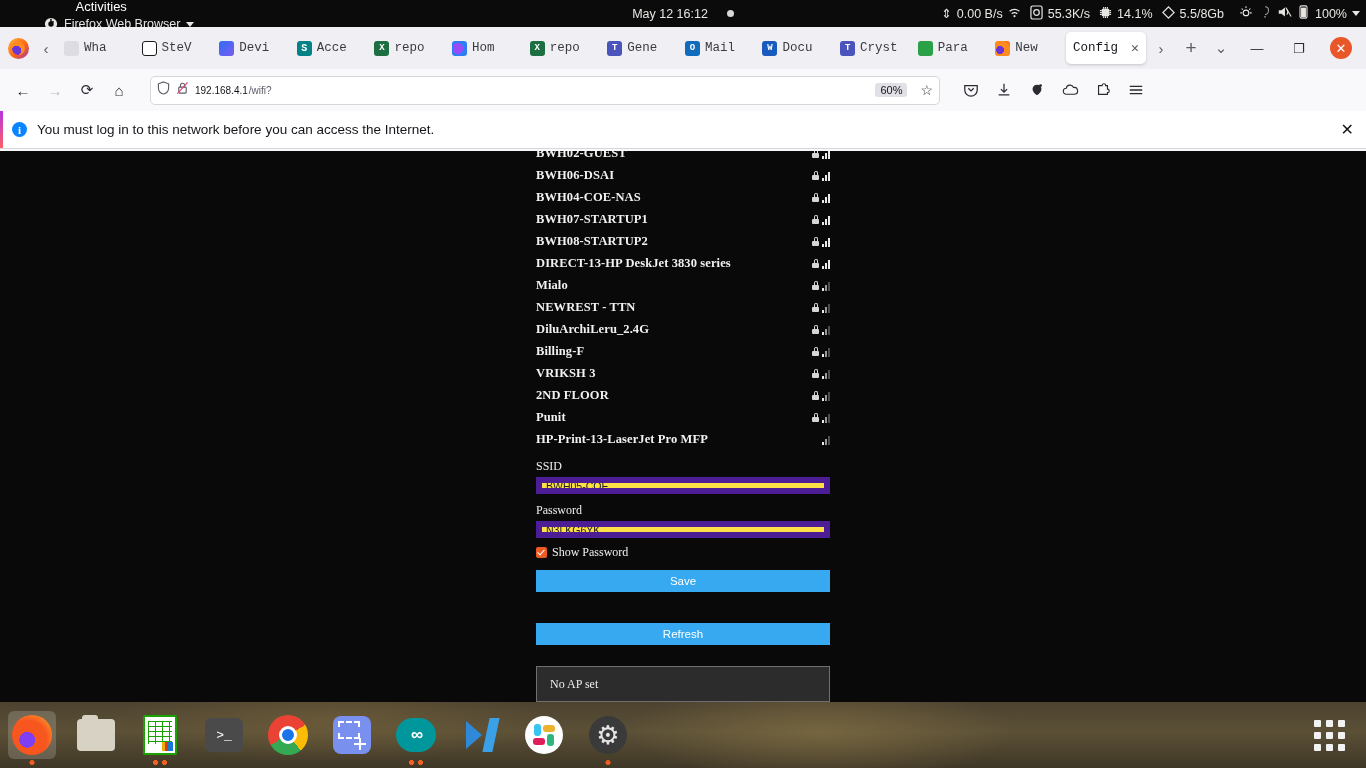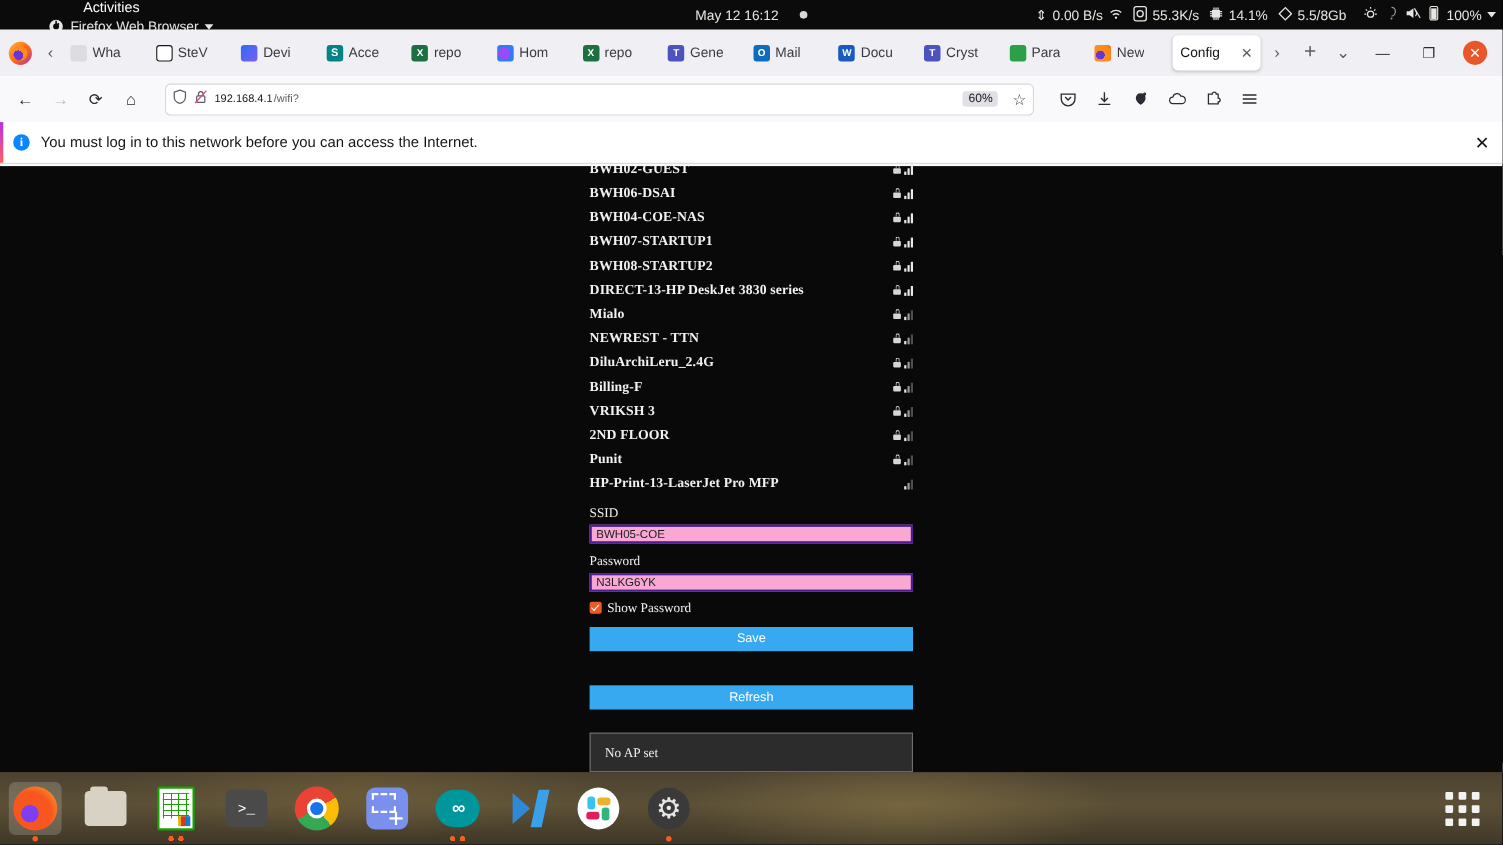--- a/index.html
+++ b/index.html
@@ -61,20 +61,21 @@
     width: 22px; height: 30px; display: flex; align-items: center; justify-content: center;
     color: #5b5b66; font-size: 15px; flex: 0 0 auto;
   }
   .tab {
     height: 32px; min-width: 0; flex: 1 1 0;
     display: flex; align-items: center; gap: 5px;
     padding: 0 7px; border-radius: 5px;
     font-size: 12.5px; color: #3a3a41;
     overflow: hidden; white-space: nowrap;
     position: relative;
+    font-family: Liberation Mono, monospace;
   }
   .tab .tlabel { overflow: hidden; text-overflow: clip; white-space: nowrap; }
   .tab.active { background: #ffffff; box-shadow: 0 1px 3px rgba(0,0,0,.18); color: #15141a; flex: 0 0 80px;}
   .tab .favicon { width: 15px; height: 15px; flex: 0 0 auto; border-radius: 3px; position: relative; }
   .tab .closex { margin-left: auto; font-size: 13px; color: #5b5b66; }
   .tabs-wrap { display: flex; flex: 1 1 auto; min-width: 0; align-items: center; gap: 1px; }
   .tbar-right { display: flex; align-items: center; flex: 0 0 auto; }
   .tbar-right .ic { width: 30px; height: 30px; display: flex; align-items: center; justify-content: center; color: #5b5b66; font-size: 15px; }
   .wbtn { width: 42px; height: 42px; display: flex; align-items: center; justify-content: center; color: #2b2a33; font-size: 13px; }
   .wclose { width: 22px; height: 22px; border-radius: 50%; background: #e8572a; color: #fff; display: flex; align-items:center; justify-content:center; font-size: 13px; }
@@ -155,21 +156,21 @@
   .bars i.b2 { height: 6px; }
   .bars i.b3 { height: 9px; }
   .bars.weak i.b3 { background: #4c4c4c; }
   .bars.weak i.b2 { background: #9a9a9a; }
 
   .field-label {
     font-family: "Liberation Serif", serif; font-size: 12px; color: #efefef;
     margin-top: 9px; margin-bottom: 3px;
   }
   .tinput {
-    width: 294px; height: 17px; background: #f9a8d4; border: 2px solid #4c1d95;
+    width: 294px; height: 17px; background: #fde047; border: 6px solid #4c1d95;
     color: #1b1b1b; font-size: 10.5px; font-family: "Liberation Sans", sans-serif;
     padding: 0 4px; line-height: 15px; display: block;
   }
   .chkrow { display: flex; align-items: center; gap: 5px; margin-top: 7px; }
   .chkbox {
     width: 11px; height: 11px; background: #ee5a24; border-radius: 2px;
     position: relative; flex: 0 0 auto;
   }
   .chkbox::after {
     content:""; position:absolute; left:3px; top:1px; width:3px; height:6px;

